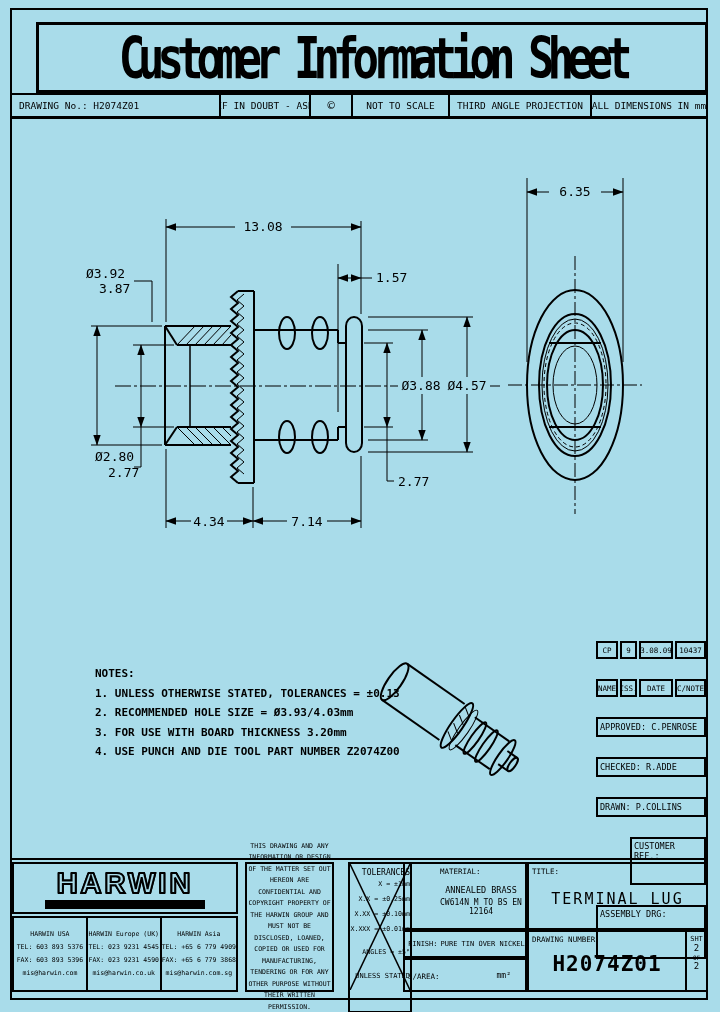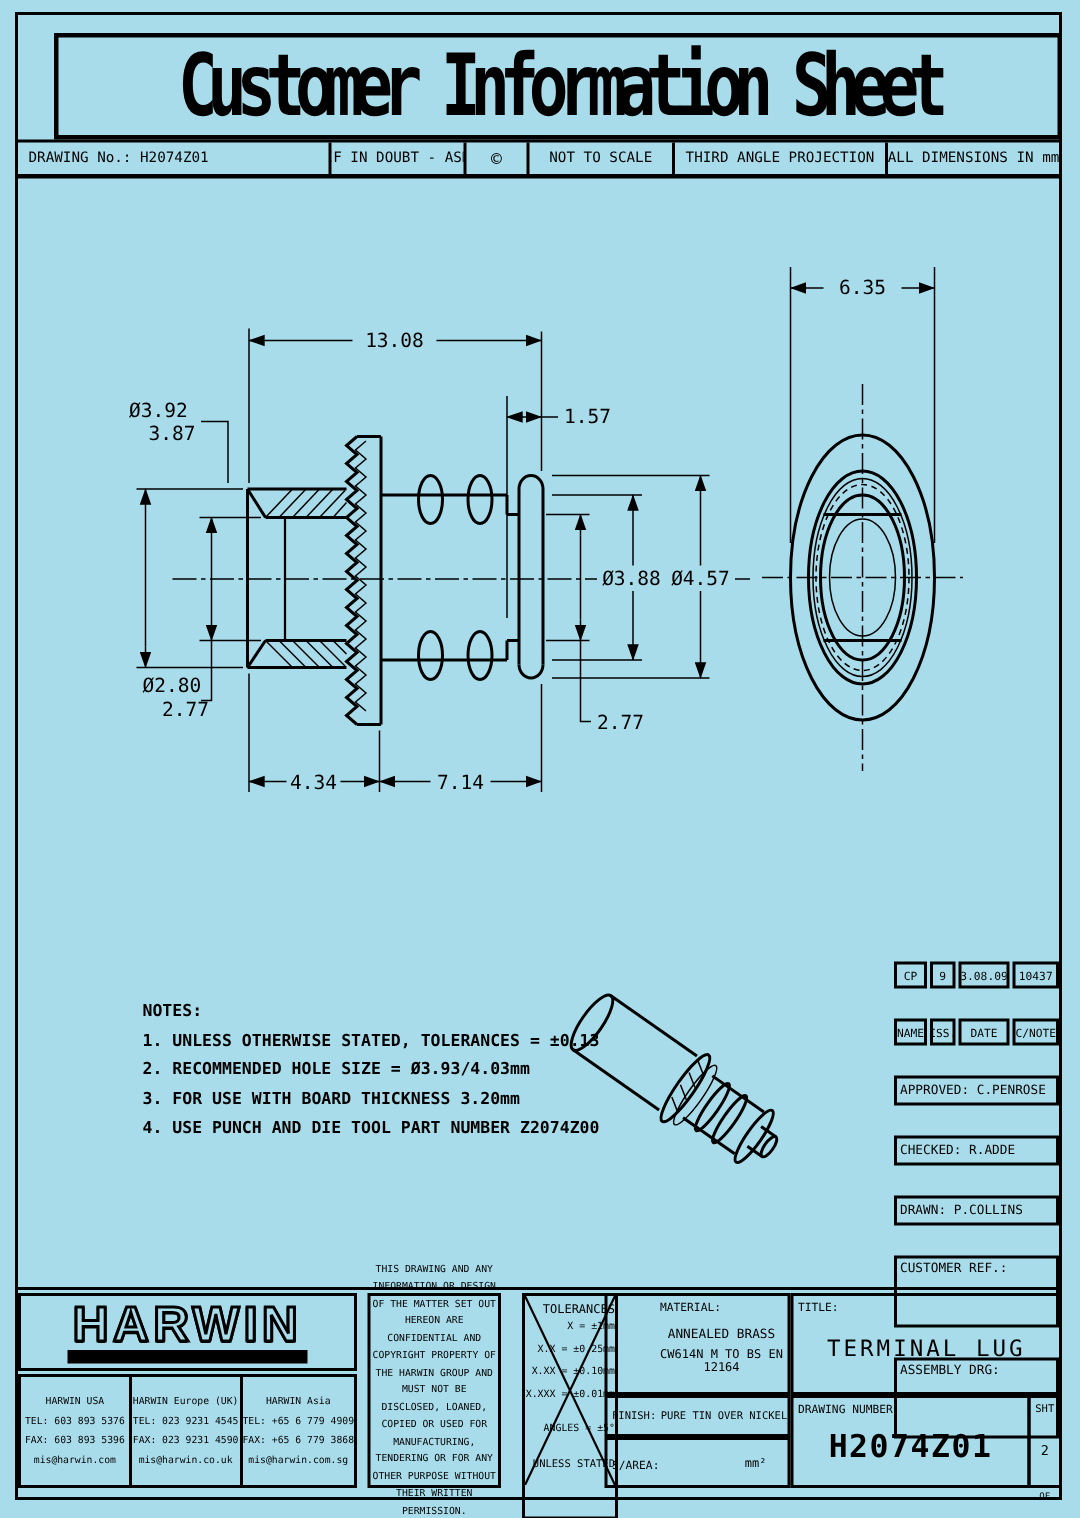--- a/index.html
+++ b/index.html
@@ -20,21 +20,21 @@
   .notes{position:absolute;left:95px;top:664px;font-size:11px;line-height:19.5px;white-space:nowrap;font-weight:bold;}
   
   .rev{position:absolute;left:596px;top:641px;width:110px;display:flex;flex-direction:column;gap:20px;}
   .rrow{display:flex;gap:2px;}
   .rcell{border:2px solid #000;box-sizing:border-box;height:18px;display:flex;align-items:center;justify-content:center;font-size:7.5px;white-space:nowrap;overflow:hidden;}
   .rc1{width:22px;}.rc2{width:17px;}.rc3{width:34px;}.rc4{flex:1;}
   .rline{border:2px solid #000;box-sizing:border-box;height:20px;display:flex;align-items:center;font-size:8.5px;padding-left:2px;white-space:nowrap;overflow:hidden;}
   .rbig{border:2px solid #000;box-sizing:border-box;font-size:8.5px;padding:2px;}
   
   .logo-box{left:12px;top:862px;width:226px;height:52px;display:flex;flex-direction:column;align-items:center;justify-content:center;}
-  .logo-text{font-family:"Liberation Sans",sans-serif;font-weight:bold;font-size:33px;letter-spacing:3px;color:#A9DCEA;-webkit-text-stroke:2px #000;text-shadow:1px 0 #000,-1px 0 #000,0 1px #000,0 -1px #000;line-height:30px;}
+  .logo-text{font-family:"Liberation Sans",sans-serif;font-weight:bold;font-size:29px;letter-spacing:3px;color:#A9DCEA;-webkit-text-stroke:2px #000;text-shadow:1px 0 #000,-1px 0 #000,0 1px #000,0 -1px #000;line-height:30px;}
   .logo-bar{width:160px;height:9px;background:#000;margin-top:2px;}
   .addr-row{left:12px;top:916px;width:226px;height:76px;display:flex;}
   .addr{flex:1;border-right:2px solid #000;box-sizing:border-box;display:flex;flex-direction:column;justify-content:center;font-size:6.5px;line-height:13px;white-space:nowrap;text-align:center;}
   .addr:last-child{border-right:none;}
   .conf-box{left:245px;top:862px;width:89px;height:130px;display:flex;align-items:center;}
   .conf-text{font-size:6.5px;line-height:11.5px;text-align:center;padding:1px;}
   .tol-box{left:348px;top:862px;width:64px;height:151px;text-align:right;}
   .tol-head{font-size:8px;margin-top:4px;}
   .tol-line{font-size:6.6px;line-height:15px;white-space:nowrap;}
   .tol-last{margin-top:9px;font-size:7px;}
@@ -43,21 +43,21 @@
   .mat-l1{text-align:center;font-size:8.5px;margin-top:9px;}
   .mat-l2{text-align:center;font-size:8px;margin-top:3px;}
   .fin-box{left:403px;top:930px;width:124px;height:28px;display:flex;align-items:center;font-size:7px;white-space:nowrap;}
   .fin-box span{padding-left:3px;}
   .sarea-box{left:403px;top:958px;width:124px;height:34px;display:flex;align-items:center;font-size:8px;}
   .sarea-unit{margin-left:auto;margin-right:14px;}
   .ttl-box{left:527px;top:862px;width:181px;height:68px;}
   .ttl-value{text-align:center;font-size:15px;letter-spacing:2px;margin-top:14px;}
   .num-box{left:527px;top:930px;width:160px;height:62px;}
   .num-value{text-align:center;font-size:21px;font-weight:bold;letter-spacing:1px;margin-top:8px;}
-  .sht-box{left:685px;top:930px;width:23px;height:62px;display:flex;flex-direction:column;align-items:center;font-size:7px;line-height:9px;padding-top:3px;gap:20px;}
+  .sht-box{left:685px;top:930px;width:23px;height:62px;display:flex;flex-direction:column;align-items:center;font-size:7px;line-height:9px;padding-top:3px;}
   .sht-pg{font-size:9px;}.sht-of{font-size:6px;}
 </style>
 </head>
 <body>
 
 <div id="sheet">
 
   <svg width="720" height="1012" viewBox="0 0 720 1012">
     <defs>
       <marker id="arw" viewBox="0 0 10 8" refX="9.5" refY="4" markerWidth="11" markerHeight="9" orient="auto">
@@ -258,21 +258,21 @@
     </div>
     <div class="rrow">
       <div class="rcell rc1">NAME</div>
       <div class="rcell rc2">ISS.</div>
       <div class="rcell rc3">DATE</div>
       <div class="rcell rc4">C/NOTE</div>
     </div>
     <div class="rline">APPROVED: C.PENROSE</div>
     <div class="rline">CHECKED: R.ADDE</div>
     <div class="rline">DRAWN: P.COLLINS</div>
-    <div class="rbig" style="height:48px;">CUSTOMER REF.:</div>
+    <div class="rbig" style="height:48px;margin-left:34px;">CUSTOMER REF.:</div>
     <div class="rbig" style="height:54px;">ASSEMBLY DRG:</div>
   </div>
 
   <div class="box logo-box">
     <div class="logo-text">HARWIN</div>
     <div class="logo-bar"></div>
   </div>
   <div class="box addr-row">
     <div class="addr">
       <div>HARWIN USA</div>

